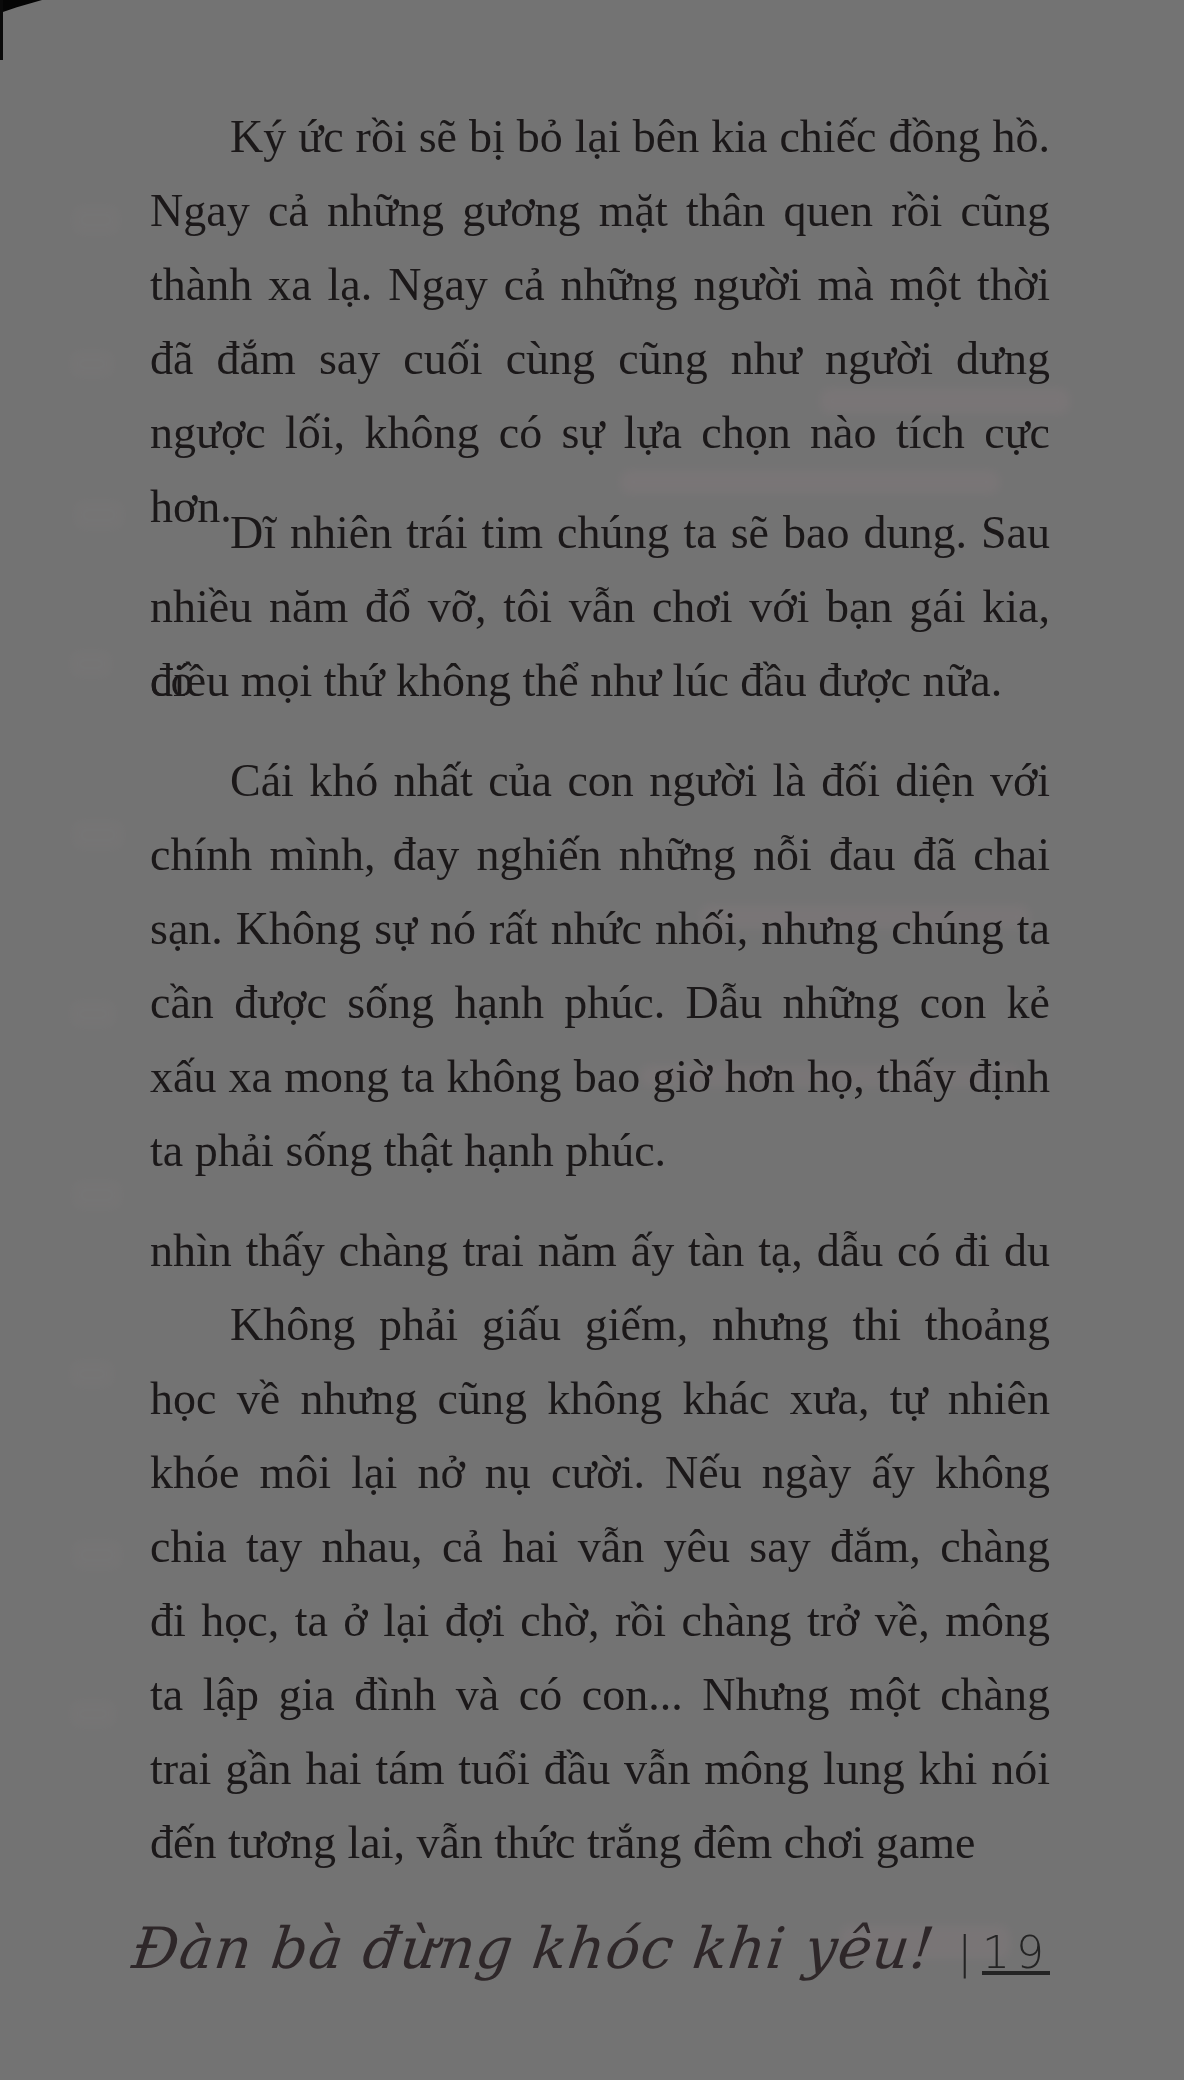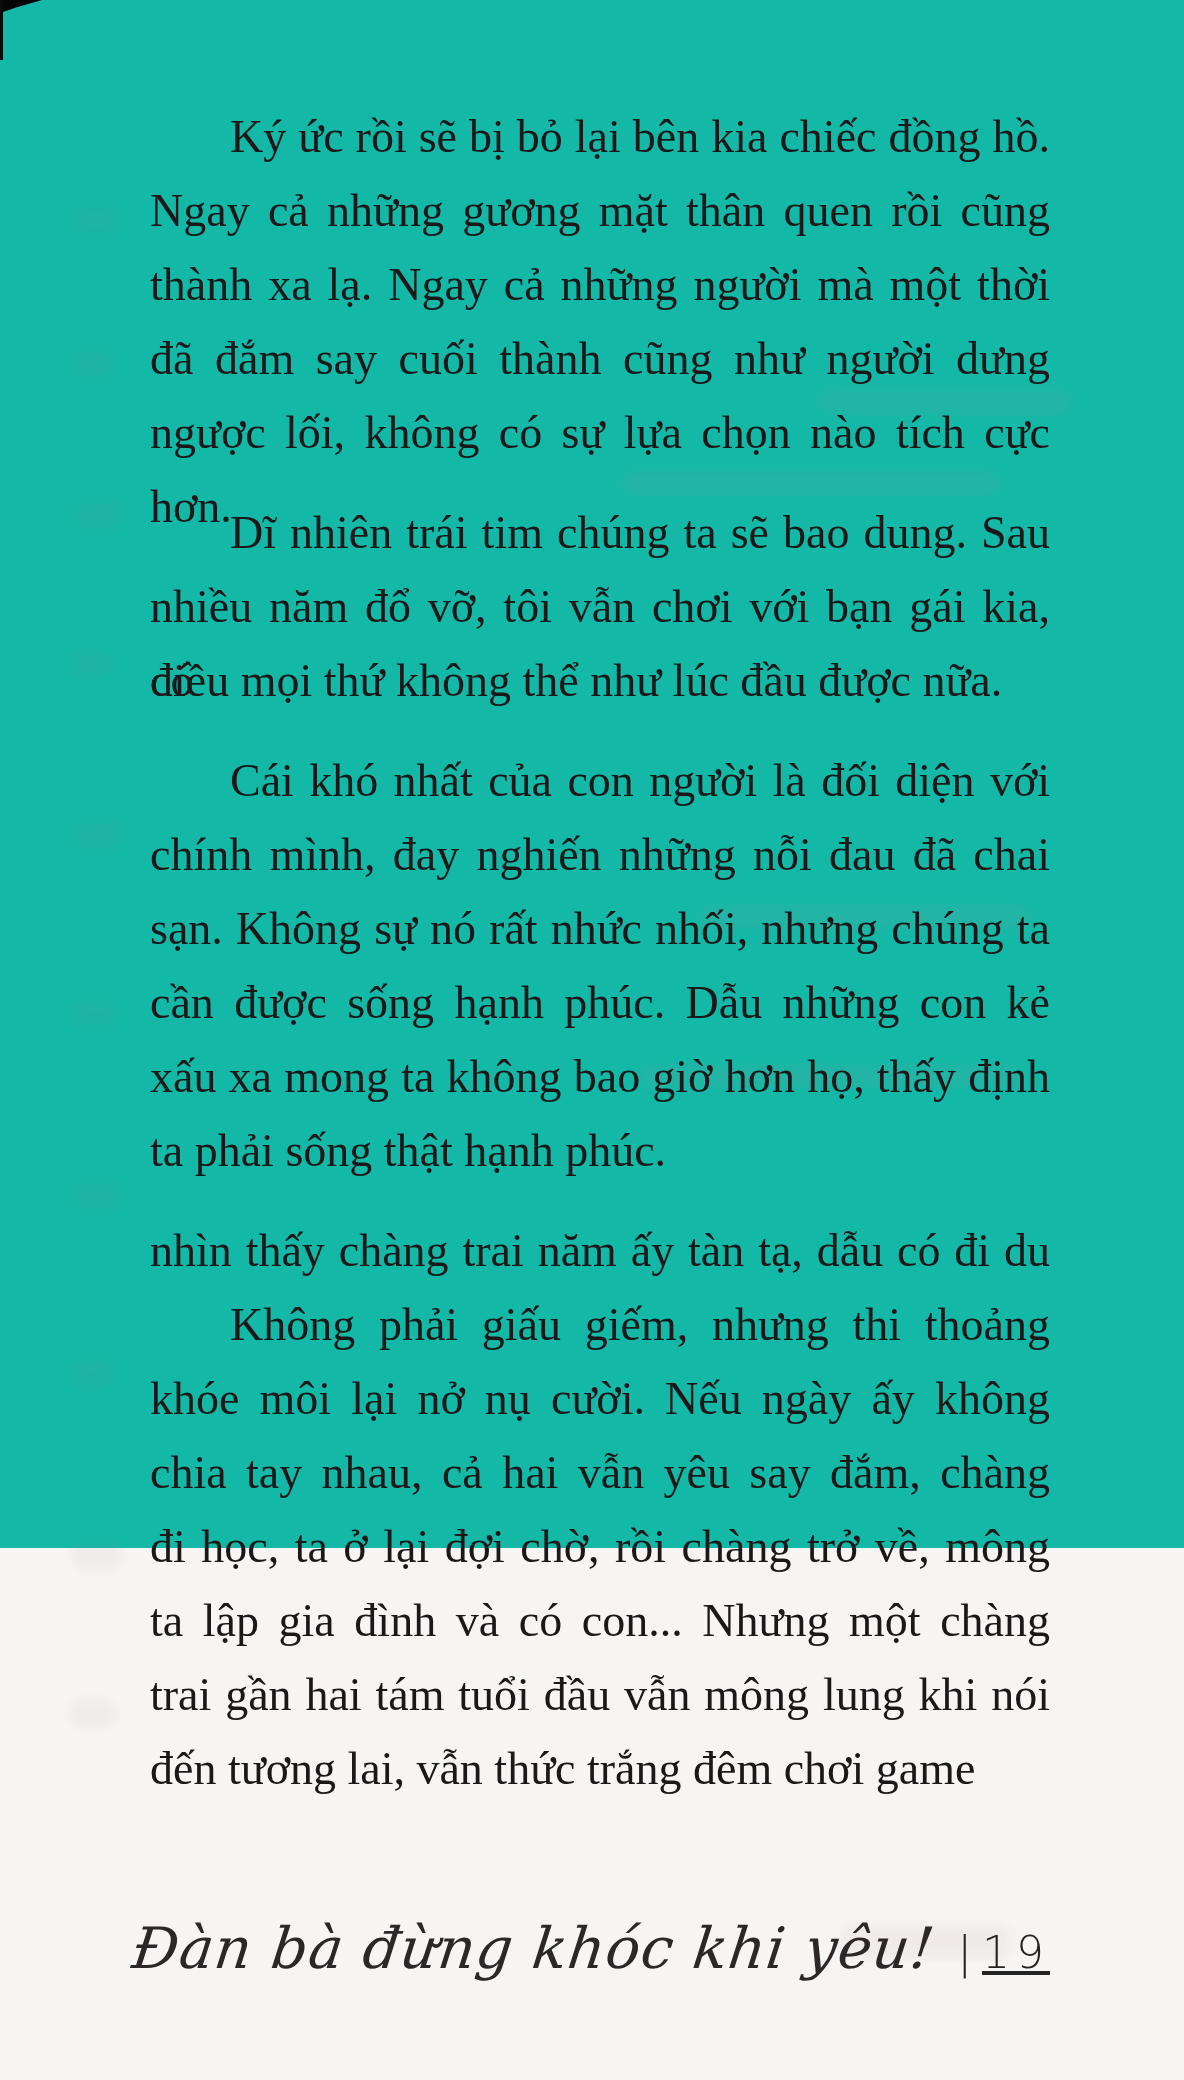--- a/index.html
+++ b/index.html
@@ -5,22 +5,22 @@
 <style>
   html,body{margin:0;padding:0;}
   body{
     width:1184px;height:2080px;
     background:#f6f5f3;
     font-family:"Liberation Serif","DejaVu Serif",serif;
     overflow:hidden;
   }
   .page{
     position:relative;
-    width:1184px;height:1548px;
-    background:#14b8a6;
+    width:1184px;height:2080px;
+    background:#737373;
   }
   
   .corner-wedge{
     position:absolute;top:0;left:0;width:42px;height:13px;
     background:#050505;
     clip-path:polygon(0 0,100% 0,40% 55%,0 100%);
   }
   .corner-sliver{
     position:absolute;top:0;left:0;width:3px;height:60px;
     background:#0a0a0a;
@@ -107,21 +107,21 @@
   <div class="ghost pink" style="left:700px;top:905px;width:330px;height:24px;"></div>
   <div class="ghost pink" style="left:640px;top:1065px;width:380px;height:22px;"></div>
   <div class="ghost pink" style="left:840px;top:1925px;width:170px;height:34px;"></div>
 
   <main class="text-block">
 
     <section class="para">
       <div class="line first">Ký ức rồi sẽ bị bỏ lại bên kia chiếc đồng hồ.</div>
       <div class="line">Ngay cả những gương mặt thân quen rồi cũng</div>
       <div class="line">thành xa lạ. Ngay cả những người mà một thời</div>
-      <div class="line">đã đắm say cuối thành cũng như người dưng</div>
+      <div class="line">đã đắm say cuối cùng cũng như người dưng</div>
       <div class="line last">ngược lối, không có sự lựa chọn nào tích cực hơn.</div>
     </section>
 
     <section class="para">
       <div class="line first">Dĩ nhiên trái tim chúng ta sẽ bao dung. Sau</div>
       <div class="line">nhiều năm đổ vỡ, tôi vẫn chơi với bạn gái kia, có</div>
       <div class="line last">điều mọi thứ không thể như lúc đầu được nữa.</div>
     </section>
 
     <section class="para">
@@ -129,20 +129,21 @@
       <div class="line">chính mình, đay nghiến những nỗi đau đã chai</div>
       <div class="line">sạn. Không sự nó rất nhức nhối, nhưng chúng ta</div>
       <div class="line">cần được sống hạnh phúc. Dẫu những con kẻ</div>
       <div class="line">xấu xa mong ta không bao giờ hơn họ, thấy định</div>
       <div class="line last">ta phải sống thật hạnh phúc.</div>
     </section>
 
     <section class="para">
       <div class="line">nhìn thấy chàng trai năm ấy tàn tạ, dẫu có đi du</div>
       <div class="line first">Không phải giấu giếm, nhưng thi thoảng</div>
+      <div class="line">học về nhưng cũng không khác xưa, tự nhiên</div>
       <div class="line">khóe môi lại nở nụ cười. Nếu ngày ấy không</div>
       <div class="line">chia tay nhau, cả hai vẫn yêu say đắm, chàng</div>
       <div class="line">đi học, ta ở lại đợi chờ, rồi chàng trở về, mông</div>
       <div class="line">ta lập gia đình và có con... Nhưng một chàng</div>
       <div class="line">trai gần hai tám tuổi đầu vẫn mông lung khi nói</div>
       <div class="line last">đến tương lai, vẫn thức trắng đêm chơi game</div>
     </section>
 
   </main>
 

